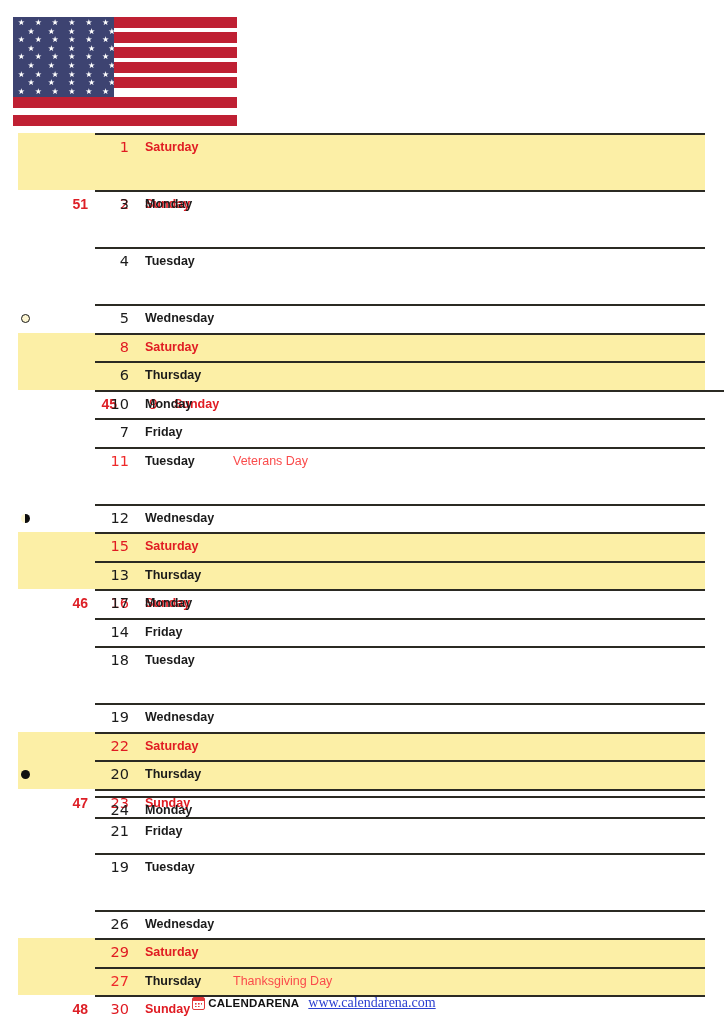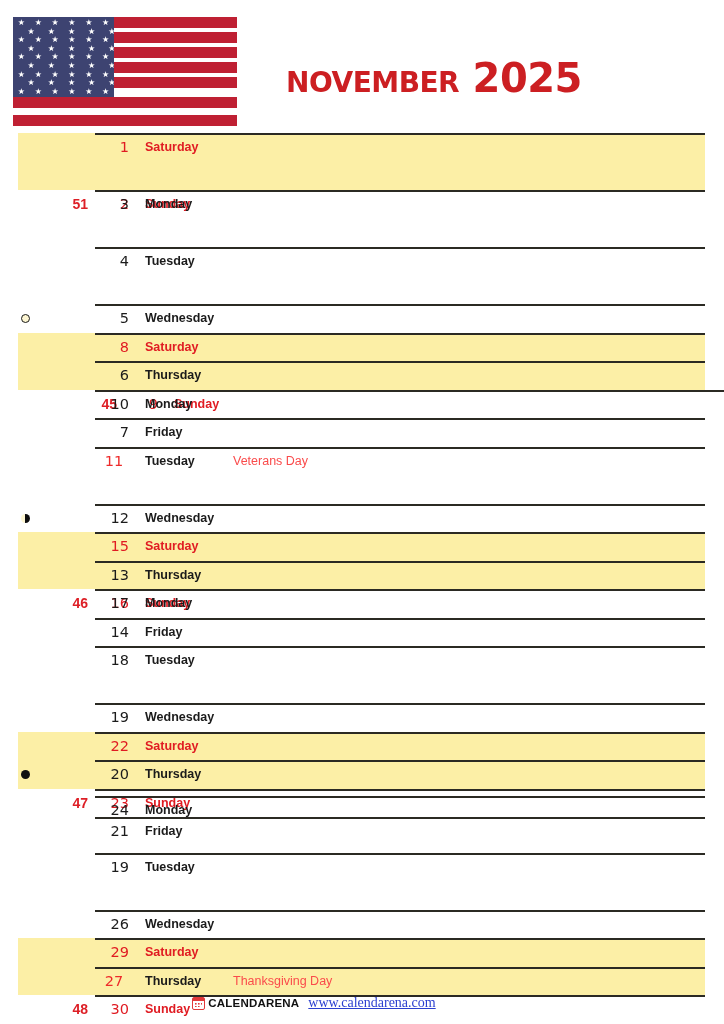--- a/index.html
+++ b/index.html
@@ -167,21 +167,21 @@
   .c-holiday {
     position: absolute;
     left: 233px;
     font-size: 12.5px;
     color: #fa4b4b;
     font-weight: normal;
     white-space: nowrap;
   }
   .we .c-day, .we .c-name { color: #e01b22; }
   .we .c-name { font-weight: bold; }
-  .hol-num .c-day { color: #ee2a2a; text-align: center; }
+  .hol-num .c-day { color: #ee2a2a; }
 
   
   #footer {
     position: absolute;
     left: 0;
     top: 991px;
     width: 628px;
     height: 24px;
     display: flex;
     align-items: center;
@@ -313,21 +313,20 @@
           <span>★</span>
           <span>★</span>
           <span>★</span>
           <span>★</span>
           <span>★</span>
           <span>★</span>
         </div>
       </div>
   </div>
 
-  <div id="month-title">November 2025</div>
 </div>
 
 <div id="calendar">
     <div class="wk-block" style="height: 57px;">
       <div class="wk-highlight" style="height: 57px;"></div>
       <div class="row we" style="top: 0px;">
         <div class="row-line"></div>
         <div class="row-inner">
           <div class="c-week"></div>
           <div class="c-day">1</div>

